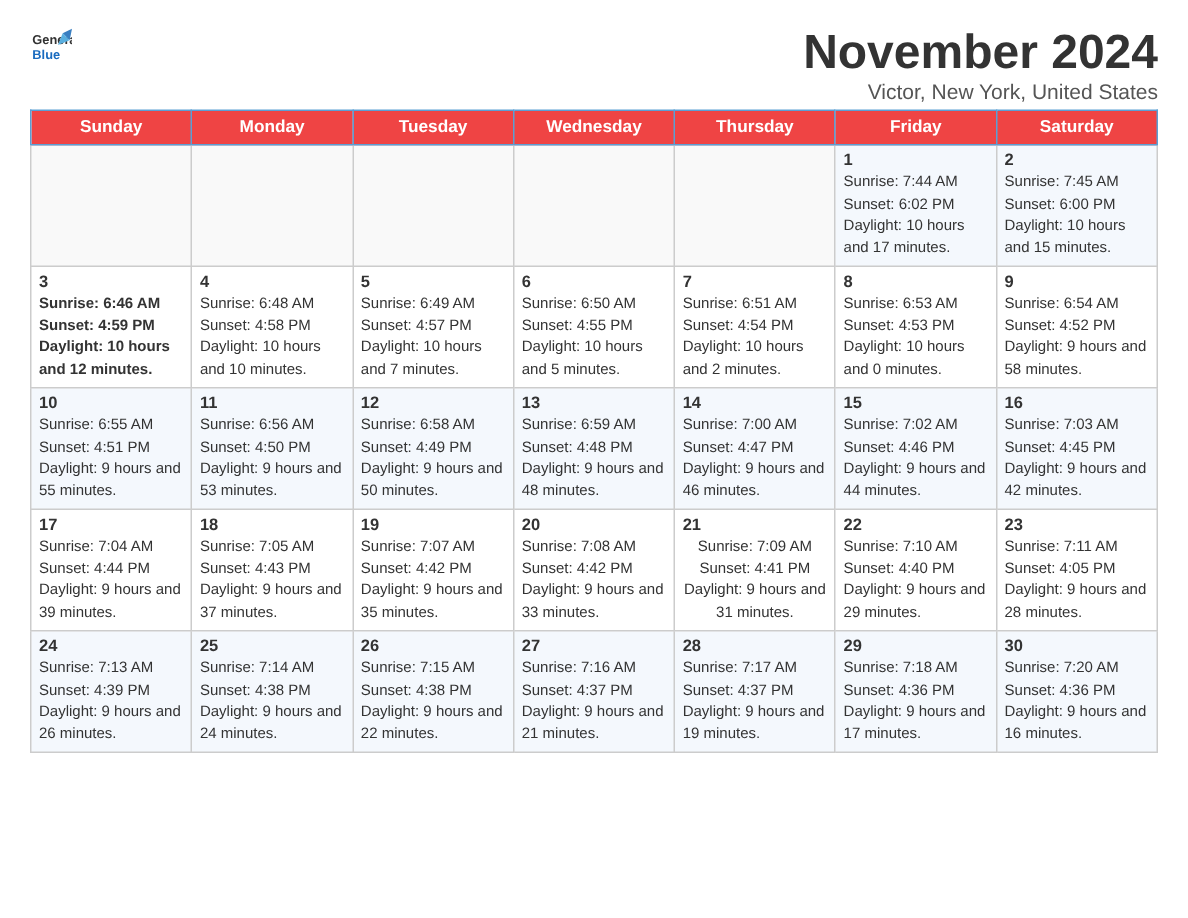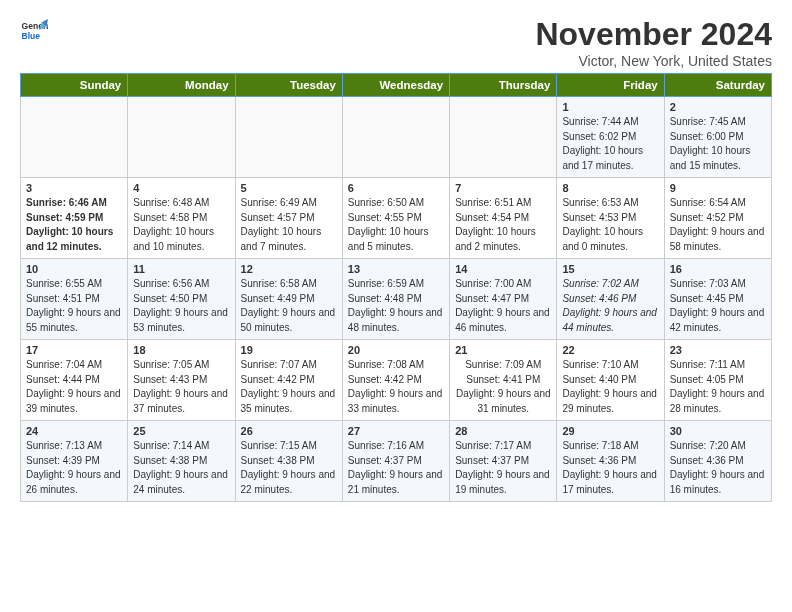--- a/index.html
+++ b/index.html
@@ -41,26 +41,26 @@
     .subtitle {
       font-size: 14px;
       color: #555;
     }
     table {
       width: 100%;
       border-collapse: collapse;
       table-layout: fixed;
     }
     thead tr th {
-      background: #4d7c0f;
+      background: #ef4444;
       color: #fff;
       font-size: 11.5px;
       font-weight: bold;
       padding: 5px 6px;
-      text-align: right;
+      text-align: center;
       border: 1px solid #5a9fd4;
     }
     tbody tr td {
       vertical-align: top;
       border: 1px solid #ccc;
       padding: 4px 5px;
       font-size: 9.5px;
       color: #333;
       height: 78px;
       background: #fff;
@@ -205,21 +205,21 @@
 Daylight: 9 hours and 48 minutes.</div>
           </td>
           <td>
             <span class="day-num">14</span>
             <div class="day-info" style="white-space: pre-line;">Sunrise: 7:00 AM
 Sunset: 4:47 PM
 Daylight: 9 hours and 46 minutes.</div>
           </td>
           <td>
             <span class="day-num">15</span>
-            <div class="day-info" style="white-space: pre-line; font-style: italic;">Sunrise: 7:02 AM
+            <div class="day-info" style="white-space: pre-line;">Sunrise: 7:02 AM
 Sunset: 4:46 PM
 Daylight: 9 hours and 44 minutes.</div>
           </td>
           <td>
             <span class="day-num">16</span>
             <div class="day-info" style="white-space: pre-line;">Sunrise: 7:03 AM
 Sunset: 4:45 PM
 Daylight: 9 hours and 42 minutes.</div>
           </td>
         </tr>

